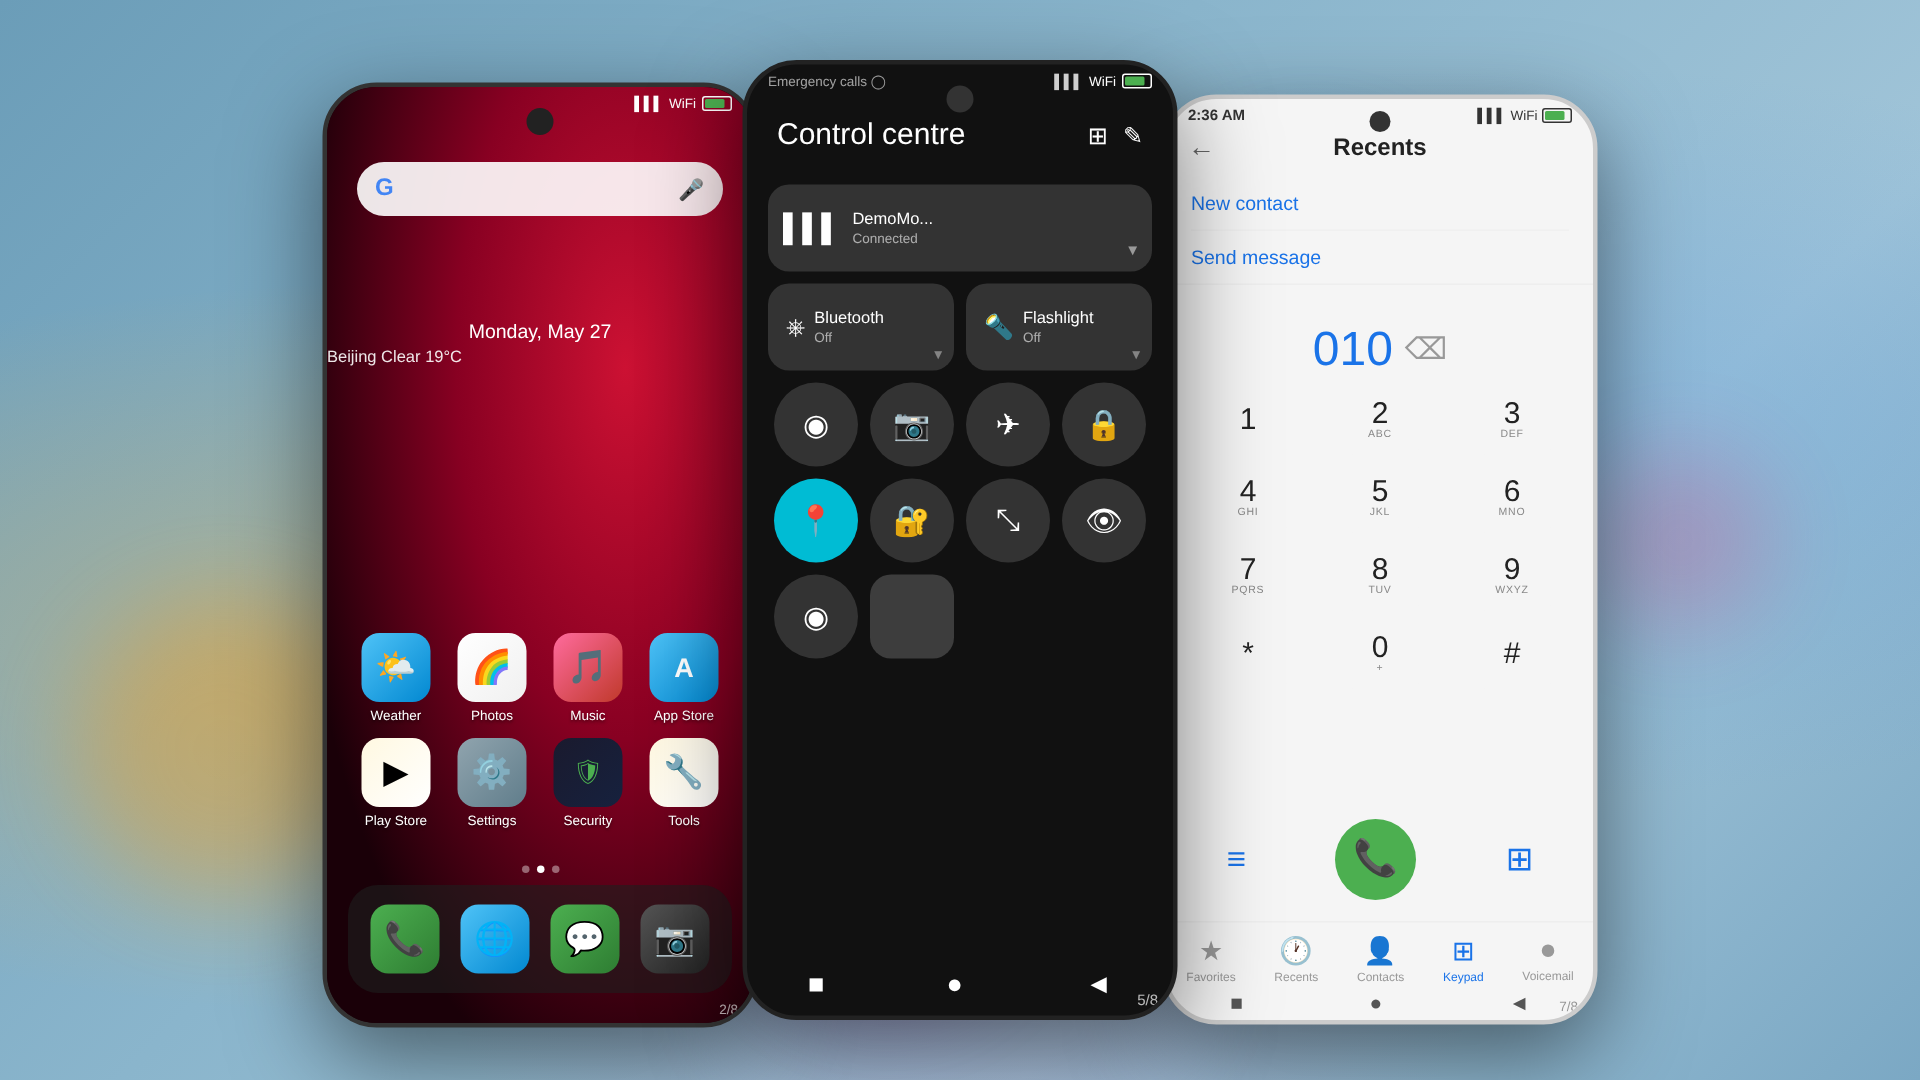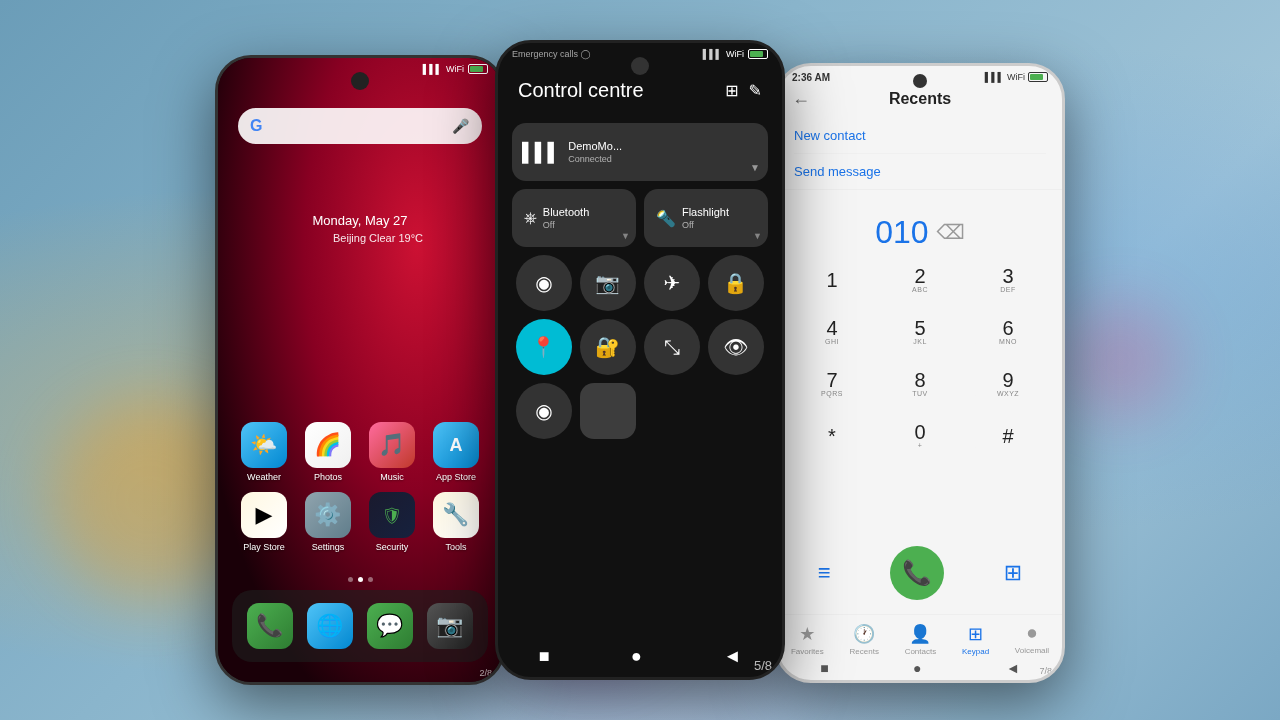--- a/index.html
+++ b/index.html
@@ -128,25 +128,23 @@
       left: 0; right: 0;
       text-align: center;
       color: white;
       font-size: 13px;
       z-index: 5;
     }
     .p1-weather-loc {
       position: absolute;
       top: 174px;
       left: 0; right: 0;
-      text-align: center;
       color: rgba(255,255,255,0.9);
       font-size: 11px;
       z-index: 5;
-      padding-left: 36px;
     }
     .p1-search {
       position: absolute;
       top: 50px;
       left: 20px;
       right: 20px;
       height: 36px;
       background: rgba(255,255,255,0.9);
       border-radius: 20px;
       display: flex;
@@ -401,21 +399,21 @@
     }
     .p2-nav-btn {
       color: white;
       font-size: 18px;
     }
     .p2-page-indicator {
       position: absolute;
       bottom: 4px;
       right: 10px;
       color: rgba(255,255,255,0.7);
-      font-size: 13px;
+      font-size: 10px;
       z-index: 5;
     }
 
     
     .p3-status {
       position: absolute;
       top: 6px;
       left: 0; right: 0;
       display: flex;
       justify-content: space-between;

